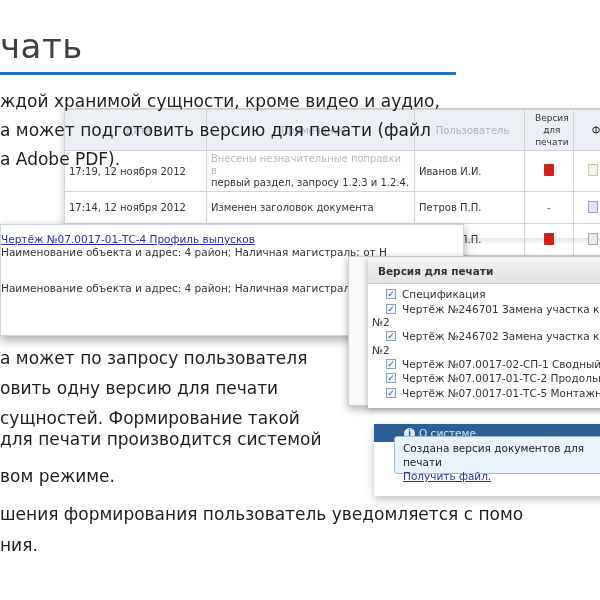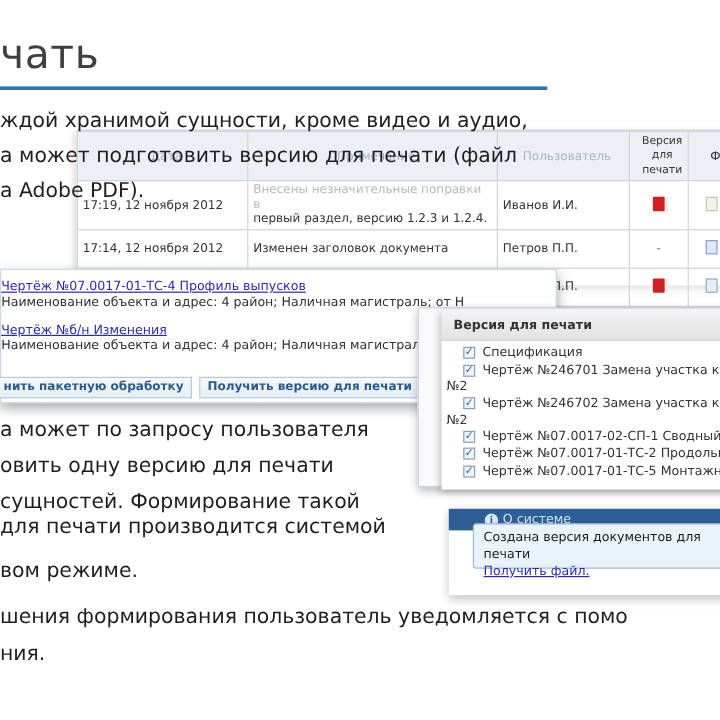--- a/index.html
+++ b/index.html
@@ -133,21 +133,21 @@
         <span>Версия</span><br>
         <span>для</span><br>
         <span>печати</span>
       </th>
       <th style="width:40px;color:#333;">Ф</th>
     </tr>
     <tr>
       <td>17:19, 12 ноября 2012</td>
       <td style="font-size:10px;line-height:12px;">
         <span style="color:#b8b8b8;">Внесены незначительные поправки в</span><br>
-        <span>первый раздел, версию 1.2.3 и 1.2.4.</span>
+        <span>первый раздел, запросу 1.2.3 и 1.2.4.</span>
       </td>
       <td>Иванов И.И.</td>
       <td style="text-align:center;"><span class="pdf-icon"></span></td>
       <td style="text-align:center;"><span class="doc-icon"></span></td>
     </tr>
     <tr>
       <td style="height:22px;margin-top:48px;">17:14, 12 ноября 2012</td>
       <td>Изменен заголовок документа</td>
       <td>Петров П.П.</td>
       <td style="text-align:center;color:#666;">-</td>
@@ -160,27 +160,21 @@
       <td style="text-align:center;"><span class="pdf-icon"></span></td>
       <td style="text-align:center;"><span class="doc-icon zip"></span></td>
     </tr>
   </tbody>
     </table>
 </div>
 
 <div class="results-shot">
   <a class="res-link" style="top:8px;">Чертёж №07.0017-01-ТС-4 Профиль выпусков</a>
   <div class="res-desc" style="top:21px;">Наименование объекта и адрес: 4 район; Наличная магистраль; от Н</div>
-  <a class="res-link" style="top:44px;">Чертёж №б/н Изменения</a>
   <div class="res-desc" style="top:57px;">Наименование объекта и адрес: 4 район; Наличная магистраль; от Н</div>
-  <div class="btn-row">
-    <div class="btn first">нить пакетную обработку</div>
-    <div class="btn">Получить версию для печати</div>
-    <a class="btn-link">Версия спи</a>
-  </div>
 </div>
 
 <div class="dialog-back"></div>
 <div class="dialog">
   <div class="dialog-header">Версия для печати</div>
   <div class="dlg-list">
     <div class="dlg-item">
       <span class="chk">✓</span>
       <span>Спецификация</span>
     </div>

